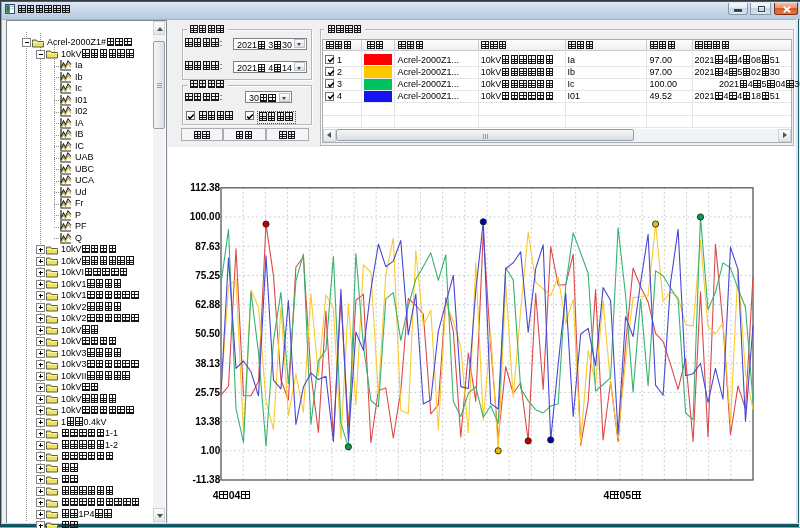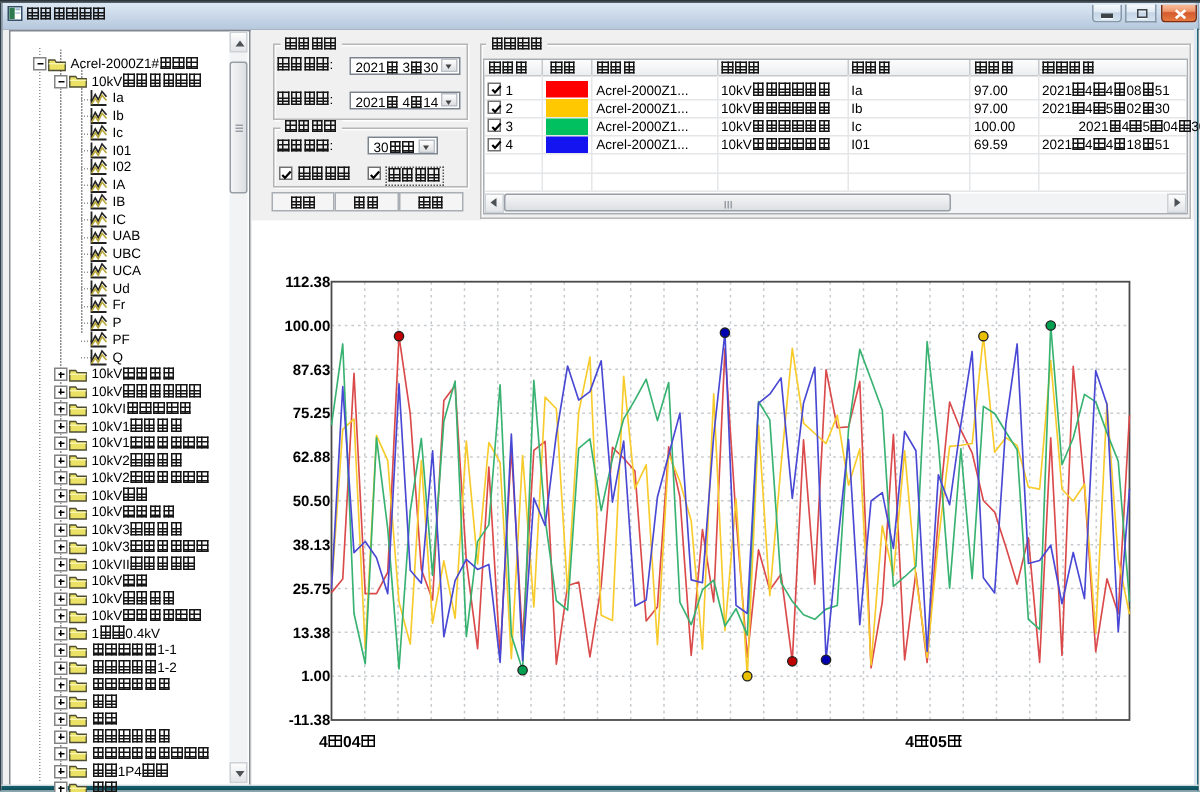--- a/index.html
+++ b/index.html
@@ -495,21 +495,21 @@
 <div class="cb" style="left:325px;top:91.5px">
     <svg class="ab" style="left:0.5px;top:0.5px" width="8" height="8" viewBox="0 0 8 8">
       <path d="M1.2 3.6 L3 5.6 L6.8 1.4" stroke="#000" stroke-width="1.5" fill="none"></path>
     </svg>
   </div>
 <div class="t" style="left:337px;top:91.1px">4</div>
 <div class="ab" style="left:364px;top:90.8px;width:27.5px;height:11.2px;background:#1414f0"></div>
 <div class="t" style="left:397.5px;top:91.1px">Acrel-2000Z1...</div>
 <div class="t" style="left:480.7px;top:91.1px">10kV<i class="h"></i><i class="h"></i><i class="h"></i><i class="h"></i><i class="h"></i><i class="h"></i></div>
 <div class="t" style="left:567.5px;top:91.1px">I01</div>
-<div class="t" style="left:649.4px;top:91.1px">69.59</div>
+<div class="t" style="left:649.4px;top:91.1px">49.52</div>
 <div class="t" style="left:694.6px;top:91.1px">2021<i class="h"></i>4<i class="h"></i>4<i class="h"></i>18<i class="h"></i>51</div>
 <div class="ab" style="left:322.5px;top:128.5px;width:468px;height:13.2px;background:#f2f3f5"></div>
 <div class="ab" style="left:322.5px;top:128.5px;width:13px;height:13.2px;background:linear-gradient(#fdfdfd,#e3e5e8);border:1px solid #cdd2d7">
     <div class="ab" style="left:3.5px;top:2.9px;width:0;height:0;border-top:3px solid transparent;border-bottom:3px solid transparent;border-right:4px solid #4d5257"></div>
   </div>
 <div class="ab" style="left:777.5px;top:128.5px;width:13px;height:13.2px;background:linear-gradient(#fdfdfd,#e3e5e8);border:1px solid #cdd2d7">
     <div class="ab" style="left:4px;top:2.9px;width:0;height:0;border-top:3px solid transparent;border-bottom:3px solid transparent;border-left:4px solid #4d5257"></div>
   </div>
 <div class="ab" style="left:336px;top:129px;width:298px;height:12.2px;background:linear-gradient(#f4f5f6,#dcdfe2);border:1px solid #979ea5;border-radius:2px">
     <div class="ab" style="left:146px;top:3.6px;width:1px;height:5px;background:#9aa0a6;box-shadow:2px 0 0 #9aa0a6,4px 0 0 #9aa0a6"></div>

